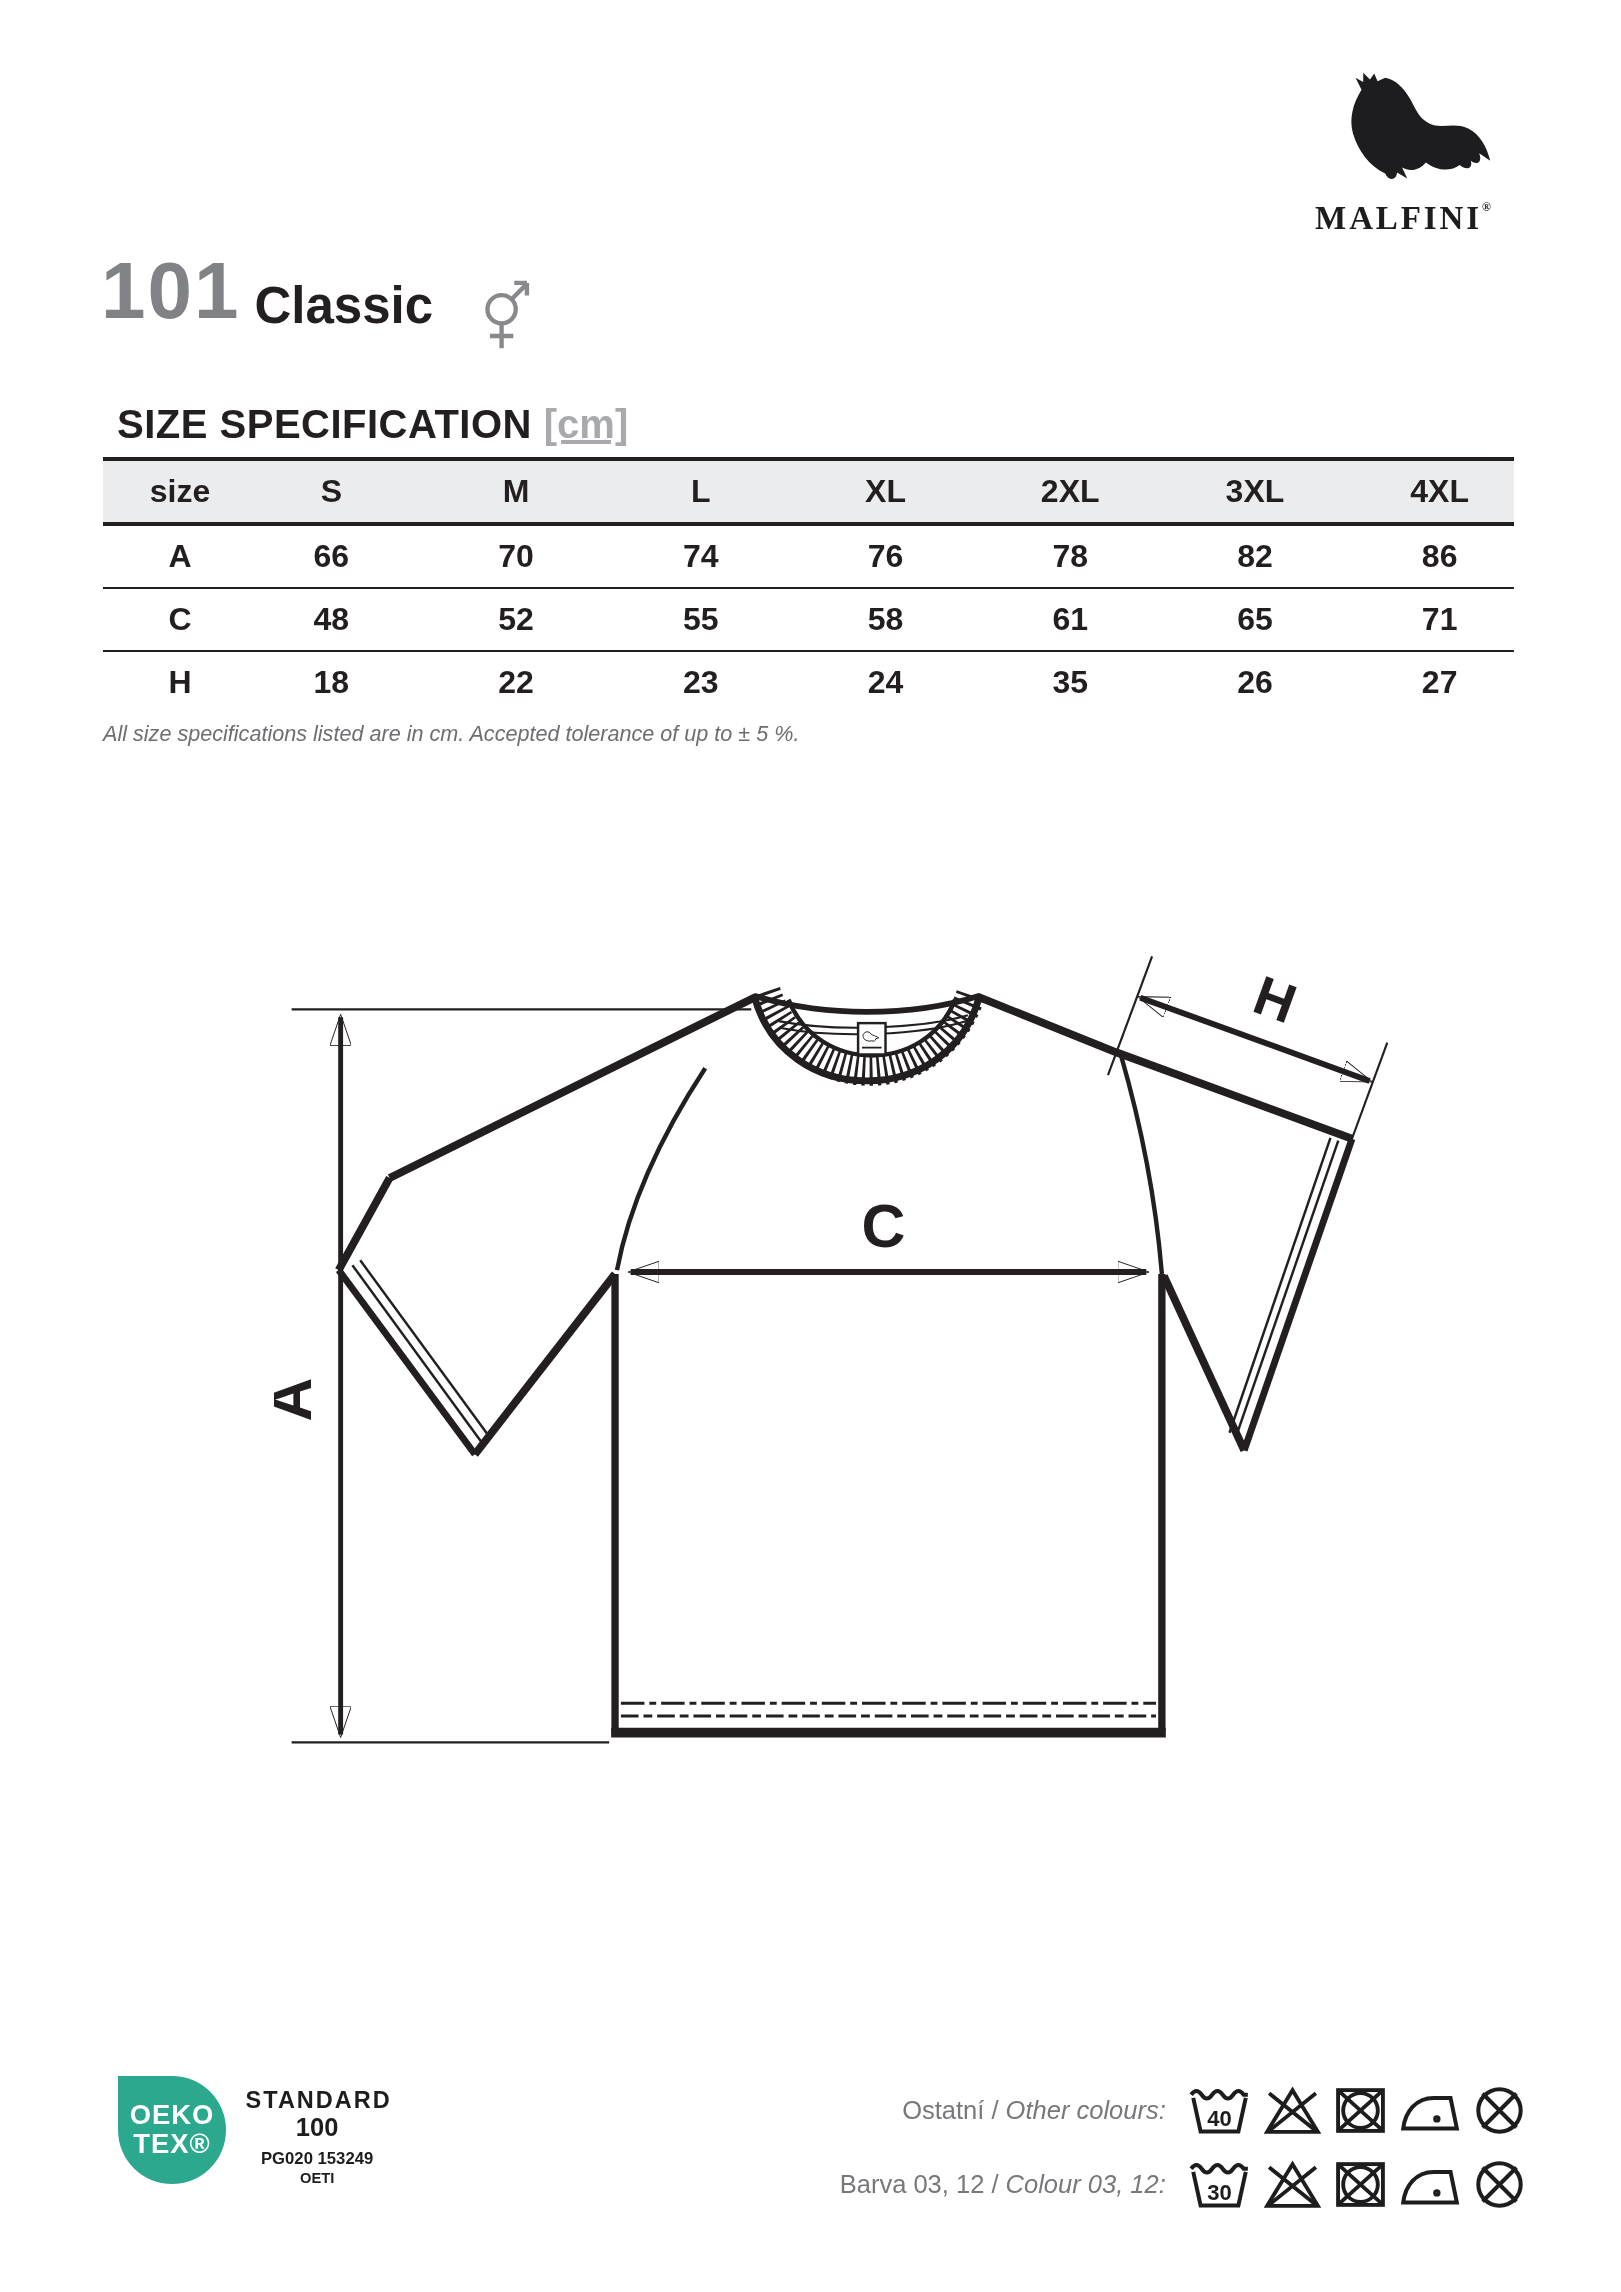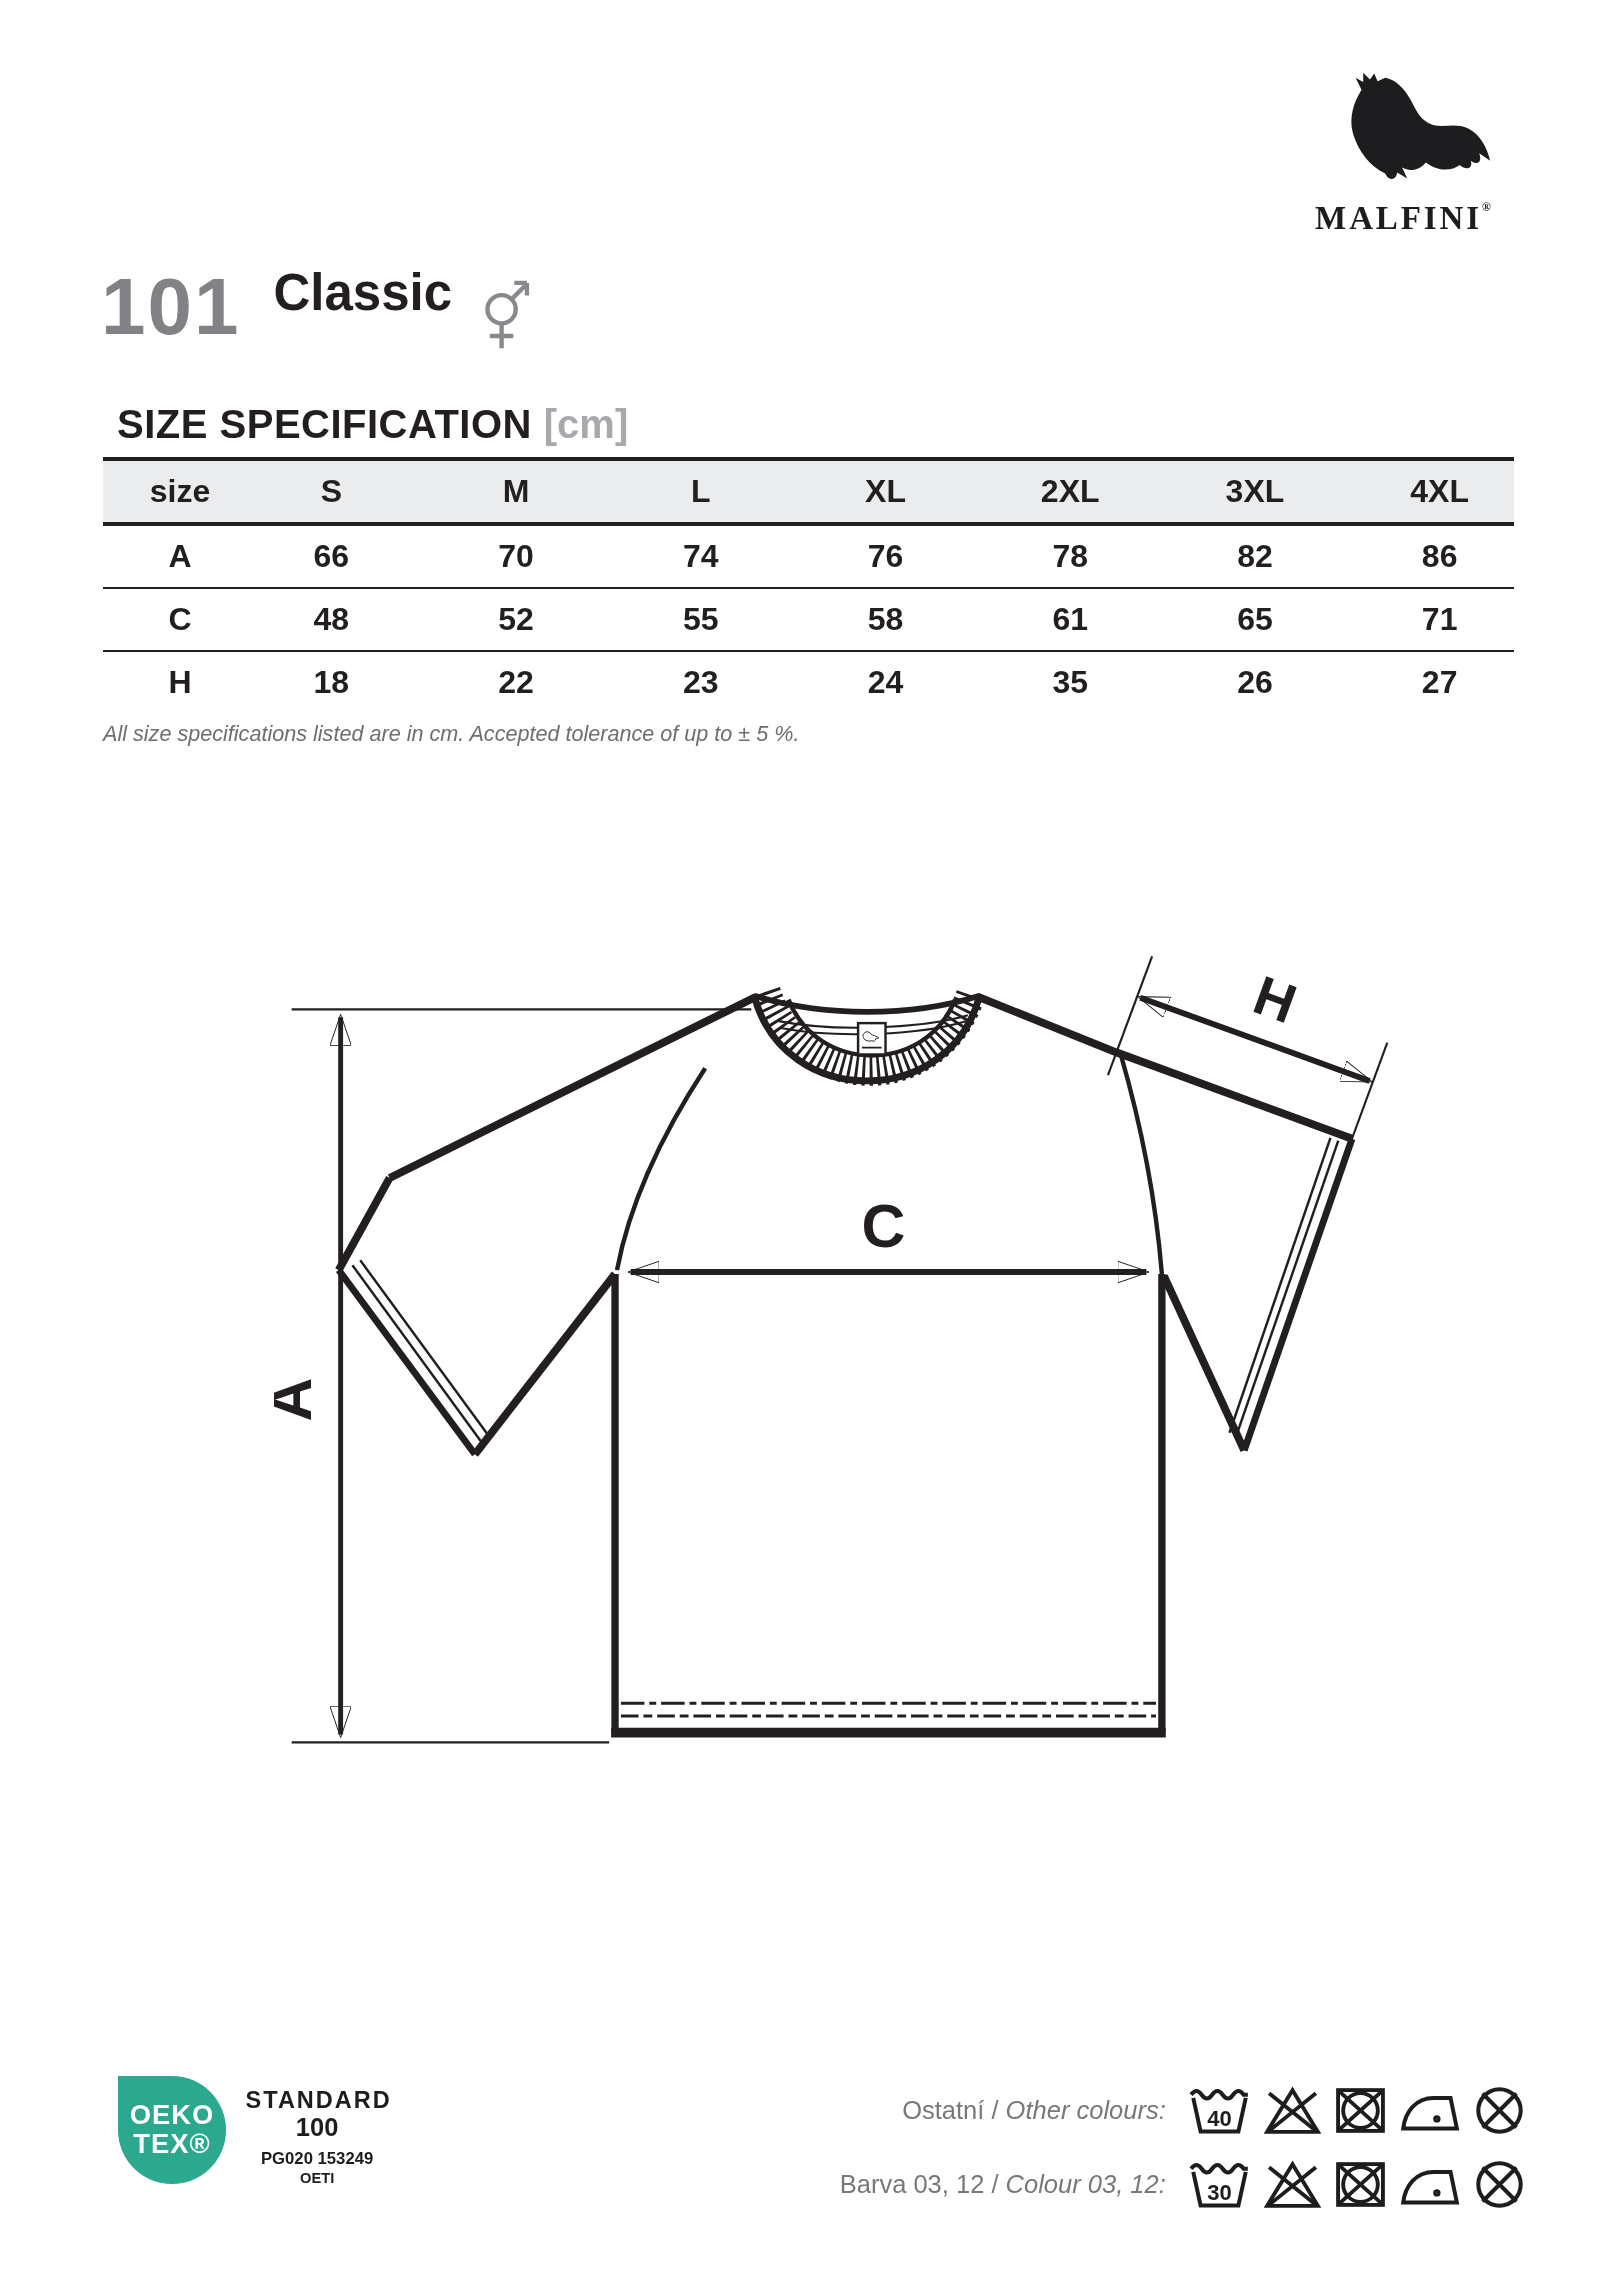--- a/index.html
+++ b/index.html
@@ -6,28 +6,28 @@
   .page{position:relative;width:1621px;height:2293px;background:#fff;overflow:hidden;
         font-family:"Liberation Sans",sans-serif;color:#231f20;}
   .abs{position:absolute;}
   
   .brand{left:1292px;top:71px;width:222px;text-align:center;}
   .brand svg{display:block;margin:0 auto;}
   .brand-word{font-family:"Liberation Serif",serif;font-weight:bold;font-size:33px;
               letter-spacing:2.9px;color:#1d1d1f;margin-top:2px;}
   .brand-word sup{font-size:11.8px;vertical-align:17.6px;letter-spacing:0;}
   
-  .title{left:101px;top:267px;display:flex;align-items:flex-start;gap:33px;}
+  .title{left:101px;top:251px;display:flex;align-items:flex-end;gap:14px;}
   .code{font-size:80px;font-weight:bold;color:#808285;line-height:1;letter-spacing:2px;}
   .pname{font-size:51px;font-weight:bold;color:#231f20;line-height:1;}
   .gender{left:478px;top:280px;}
   
   .spec-head{left:117px;top:402px;display:flex;align-items:baseline;gap:11.8px;}
   .spec-title{font-size:40px;font-weight:bold;color:#231f20;letter-spacing:0.5px;}
-  .spec-unit{font-size:40px;font-weight:bold;color:#a7a9ac;}
+  .spec-unit{font-size:40px;font-weight:bold;color:#a7a9ac;text-decoration:underline;}
   
   .sizetable{left:103px;top:457px;width:1411px;border-top:4.9px solid #231f20;}
   .trow{display:grid;grid-template-columns:118px repeat(7,1fr);height:61px;align-items:center;}
   .trow.head{background:#ebeced;border-bottom:4.9px solid #231f20;}
   .trow.body + .trow.body{border-top:2px solid #231f20;}
   .tcell{text-align:center;font-size:32px;font-weight:bold;color:#231f20;padding-left:36px;}
   .note{left:103px;top:721px;font-size:21.6px;font-style:italic;color:#6d6e71;}
   
   .diagram{left:274px;top:931px;}
   .diagram path,.diagram line{fill:none;stroke:#231f20;}

